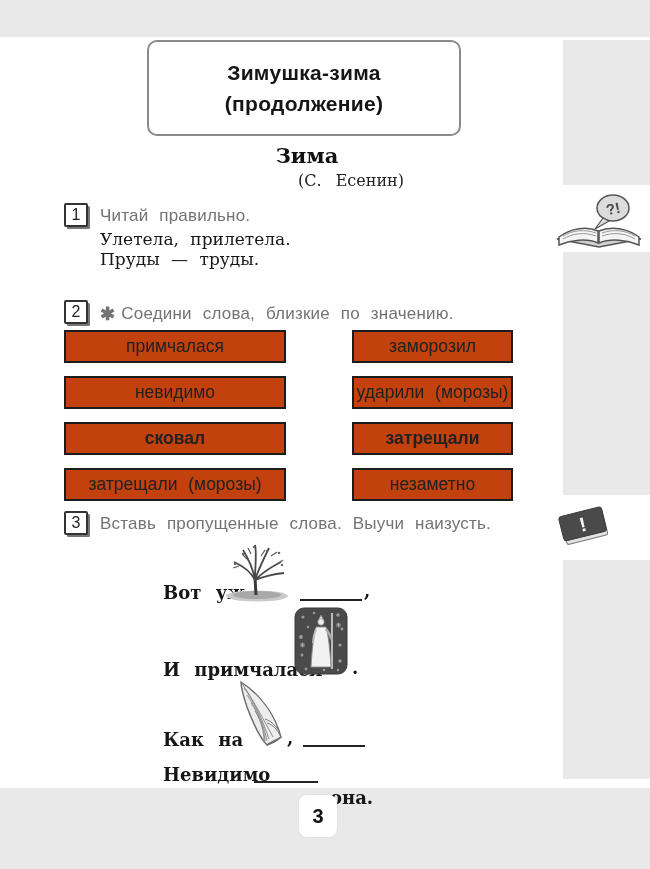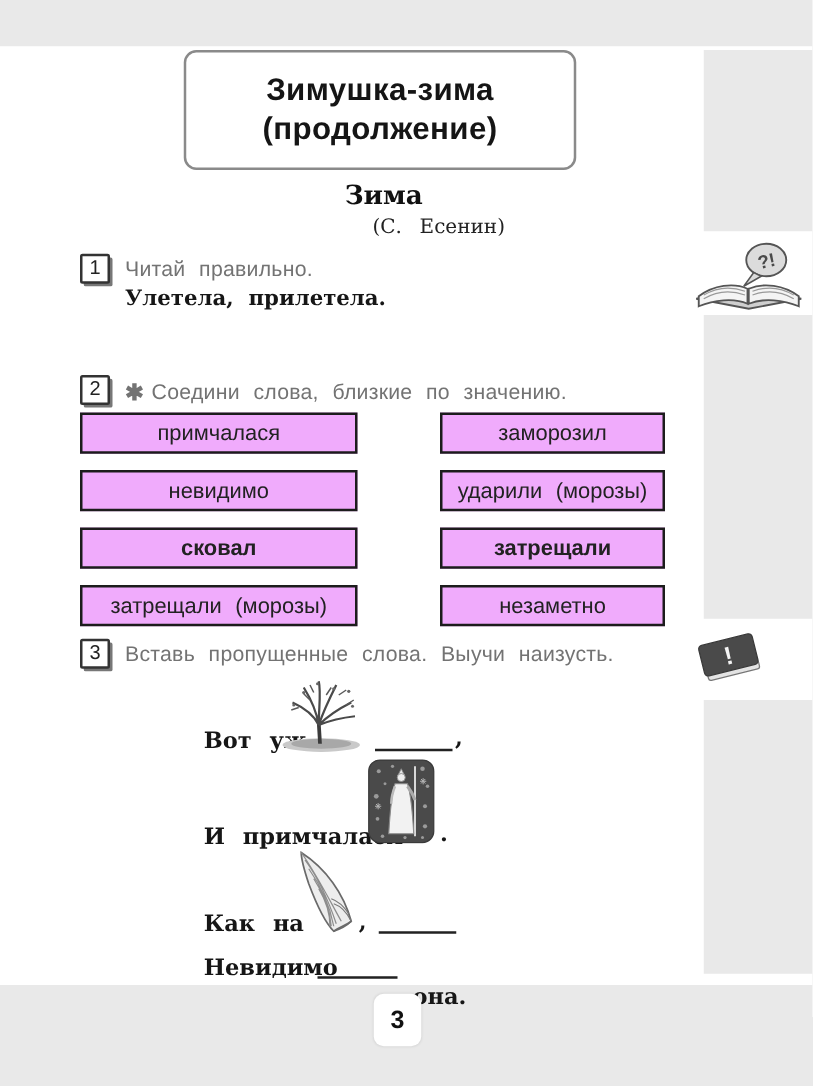--- a/index.html
+++ b/index.html
@@ -15,50 +15,50 @@
   .tab{left:563px;width:87px;background:#e9e9e9;}
   .tab1{top:40px;height:145px;}
   .tab2{top:252px;height:243px;}
   .tab3{top:560px;height:219px;}
   
   .title-box{
     left:147px;top:40px;width:314px;height:96px;box-sizing:border-box;
     border:2px solid #8a8a8a;border-radius:10px;background:#fff;
     display:flex;flex-direction:column;align-items:center;justify-content:center;
   }
-  .title-box .tl{font-size:25px;font-weight:bold;line-height:31px;letter-spacing:.3px;color:#151515;}
+  .title-box .tl{font-size:21px;font-weight:bold;line-height:31px;letter-spacing:.3px;color:#151515;}
   
   .poem-title{left:0;top:143px;width:614px;text-align:center;
     font-family:"DejaVu Serif","Liberation Serif",serif;font-size:21px;font-weight:bold;color:#111;}
   .poem-author{left:0;top:171px;width:614px;text-align:center;
     font-family:"DejaVu Serif","Liberation Serif",serif;font-size:16px;color:#222;word-spacing:9px;margin-left:44px;}
   
   .numbox{
     width:24px;height:24px;box-sizing:border-box;background:#fff;
     border:2px solid #333;border-radius:2px;box-shadow:2.5px 2.5px 0 -0.5px #777;
     display:flex;align-items:center;justify-content:center;
     font-size:16px;color:#222;
   }
   .nb1{left:64px;top:203px;} .nb2{left:64px;top:300px;} .nb3{left:64px;top:511px;}
   .instr{font-size:17px;color:#737373;word-spacing:6px;letter-spacing:.2px;white-space:nowrap;}
   .in1{left:100px;top:206px;} .in2{left:100px;top:303px;} .in3{left:100px;top:514px;}
   .star{font-size:18px;font-weight:bold;margin-right:6px;vertical-align:-1px;}
   
   .read{
     left:100px;top:229px;
-    font-family:"DejaVu Serif","Liberation Serif",serif;font-size:17px;font-weight:700;
+    font-family:"DejaVu Serif","Liberation Serif",serif;font-size:17px;font-weight:400;
     line-height:20px;color:#161616;word-spacing:6px;white-space:nowrap;
   }
   
   .wbox{
-    height:33px;box-sizing:border-box;border:2px solid #1c1c1c;background:#f0abfc;
+    height:33px;box-sizing:border-box;border:2px solid #1c1c1c;background:#c2410c;
     display:flex;align-items:center;justify-content:center;
     font-size:17.5px;color:#222;word-spacing:6px;white-space:nowrap;
   }
-  .colL{left:64px;width:222px;} .colR{left:352px;width:180px;}
+  .colL{left:64px;width:222px;} .colR{left:352px;width:161px;}
   .r1{top:330px;} .r2{top:376px;} .r3{top:422px;font-weight:bold;} .r4{top:468px;}
   
   .ptext{
     font-family:"DejaVu Serif","Liberation Serif",serif;font-size:18px;font-weight:600;
     color:#161616;word-spacing:8px;white-space:nowrap;
   }
   .punct{font-family:"DejaVu Serif","Liberation Serif",serif;font-size:18px;font-weight:600;color:#161616;}
   .blank{border-bottom:2px solid #222;height:0;}
   
   .badge{
@@ -107,20 +107,21 @@
 
 <div class="abs poem-title">Зима</div>
 <div class="abs poem-author">(С. Есенин)</div>
 
 <div class="abs numbox nb1">
     <span>1</span>
   </div>
 <div class="abs instr in1">Читай правильно.</div>
 <div class="abs read">
   <div>Улетела, прилетела.</div>
+  <div>Пруды — труды.</div>
 </div>
 
 <div class="abs numbox nb2">
     <span>2</span>
   </div>
 <div class="abs instr in2"><span class="star">✱</span><span>Соедини слова, близкие по значению.</span></div>
 
 <div class="abs wbox colL r1">
     <span>примчалася</span>
   </div>

